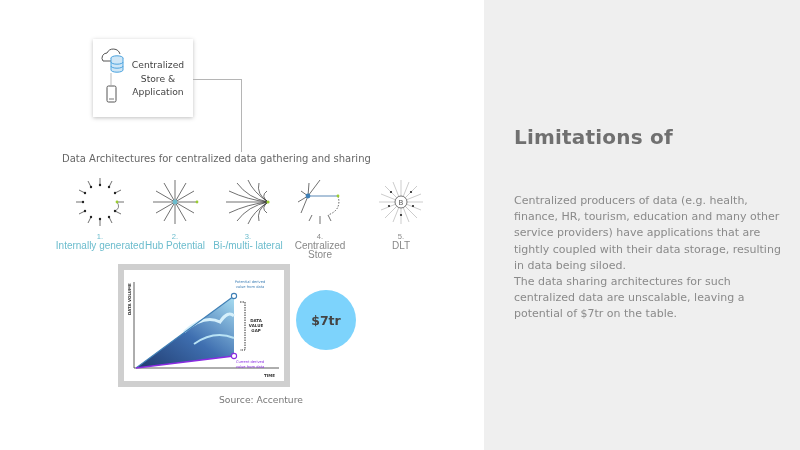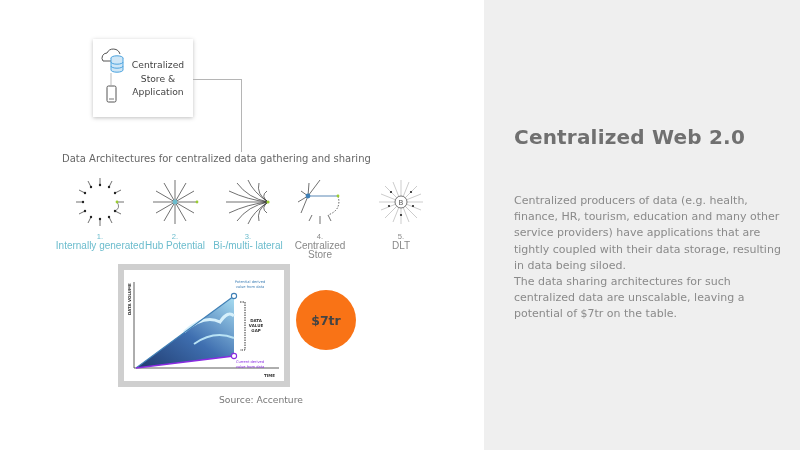--- a/index.html
+++ b/index.html
@@ -19,28 +19,28 @@
   .arch{position:absolute;top:174px;width:90px;text-align:center;}
   .arch svg{display:block;margin:0 auto;}
   .arch-num{font-size:7.6px;line-height:9px;margin-top:2px;}
   .arch-label{font-size:10px;line-height:9px;}
   .teal{color:#6bbccd;}
   .grey{color:#888;}
 
   .chart-frame{position:absolute;left:118px;top:264px;width:172px;height:123px;background:#cfcfcf;}
   .chart-inner{position:absolute;left:6px;top:6px;width:160px;height:111px;background:#fff;}
   .source{position:absolute;left:219px;top:394px;font-family:"DejaVu Sans",sans-serif;font-size:9.2px;color:#777;}
-  .value-bubble{position:absolute;left:296px;top:290px;width:60px;height:60px;border-radius:50%;background:#f97316;display:flex;align-items:center;justify-content:center;font-family:"DejaVu Sans",sans-serif;font-weight:bold;font-size:12.5px;color:#444;}
+  .value-bubble{position:absolute;left:296px;top:290px;width:60px;height:60px;border-radius:50%;background:#7dd3fc;display:flex;align-items:center;justify-content:center;font-family:"DejaVu Sans",sans-serif;font-weight:bold;font-size:12.5px;color:#444;}
 </style>
 </head>
 <body>
 
 <div class="right-panel"></div>
 <div class="heading">
-  <div>Centralized Web 2.0</div>
+  <div>Limitations of</div>
 </div>
 <div class="para para1">Centralized producers of data (e.g. health, finance, HR, tourism, education and many other service providers) have applications that are tightly coupled with their data storage, resulting in data being siloed.</div>
 <div class="para para2">The data sharing architectures for such centralized data are unscalable, leaving a potential of $7tr on the table.</div>
 
 <div class="store-card">
   <svg width="34" height="74" style="position:absolute;left:4px;top:4px;">
     <g>
       <path d="M6 18 a5 5 0 0 1 4 -8 a7 7 0 0 1 13 1" fill="none" stroke="#555" stroke-width="1"></path>
       <path d="M6 18 h8" stroke="#555" stroke-width="1"></path>
     </g>

